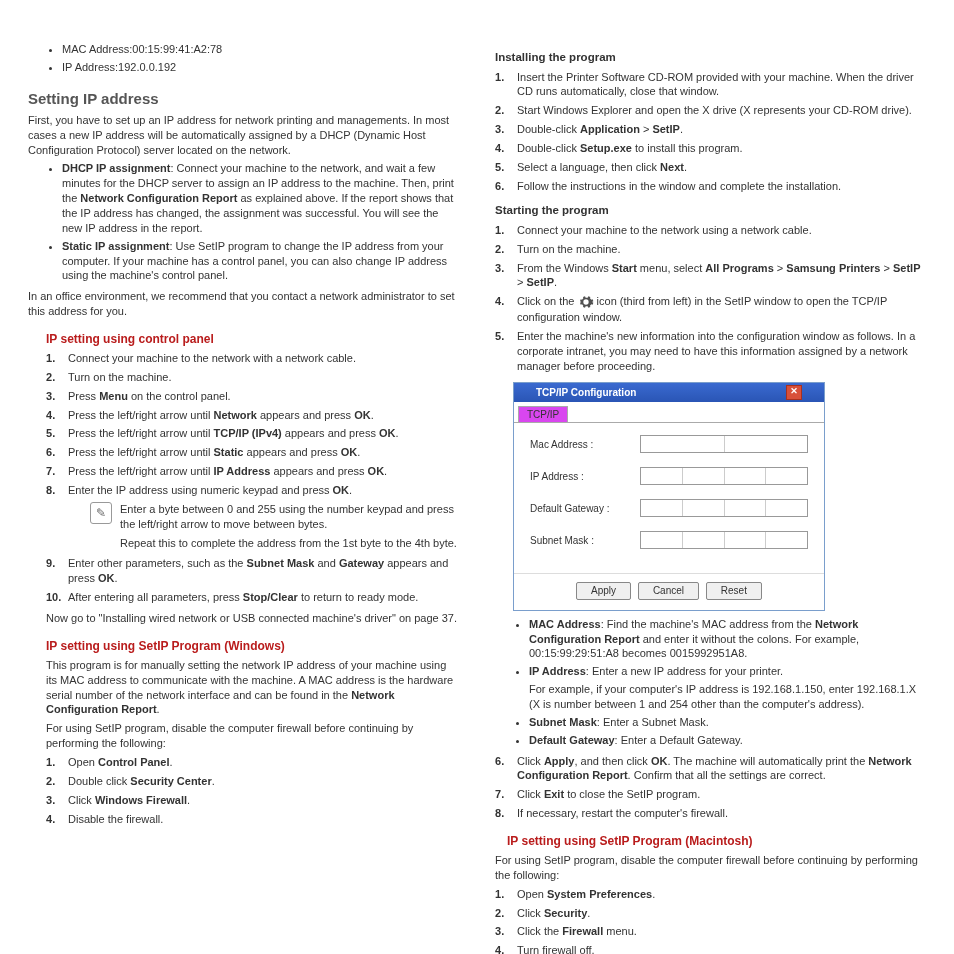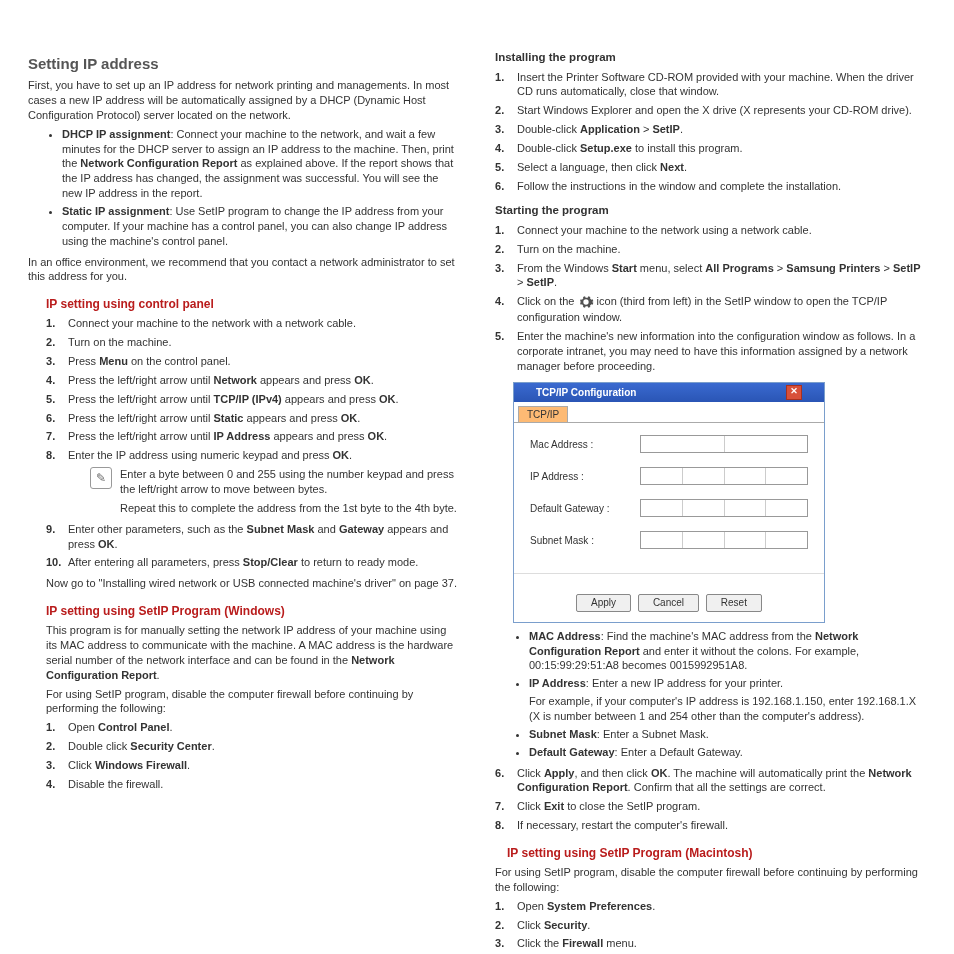--- a/index.html
+++ b/index.html
@@ -106,48 +106,52 @@
     background:#d8503a; color:#fff; width:14px; height:13px;
     border:1px solid #a83020; text-align:center; line-height:11px;
     font-size:9px; font-weight:bold;
   }
   .dialog .tabstrip {
     border-bottom:1px solid #aaa;
     padding: 4px 4px 0 4px;
   }
   .dialog .tab {
     display:inline-block; border:1px solid #aaa; border-bottom:none;
-    padding: 1px 8px; background:#fdba74; font-size:10px;
+    padding: 1px 8px; background:#d946ef; font-size:10px;
   }
   .dialog .dbody {
     padding: 12px 16px 10px 16px;
   }
   .drow {
     display:flex; align-items:center; margin-bottom:14px;
   }
   .drow label { width:110px; color:#333; }
   .dfield { flex:1; border:1px solid #999; height:16px; display:flex; }
   .dfield.split span { flex:1; border-right:1px solid #ccc; }
   .dfield.split span:last-child { border-right:none; }
-  .dbtns { text-align:center; padding: 20px 0 10px 0; border-top:1px solid #ddd; }
+  .dbtns { text-align:center; padding: 8px 0 10px 0; border-top:1px solid #ddd; }
   .dbtn {
     display:inline-block; border:1px solid #888; background:#f0f0f0;
     padding:1px 14px; margin:0 2px; font-size:10px; border-radius:2px;
   }
   .inline-icon {
     display:inline-block; width:16px; height:16px; vertical-align:middle;
   }
   .inline-icon svg { width:16px; height:16px; }
 </style>
 </head>
 <body>
 
 <div class="columns">
 
 <div class="col">
+  <ul class="bullets">
+    <li>MAC Address:00:15:99:41:A2:78</li>
+    <li>IP Address:192.0.0.192</li>
+  </ul>
 
   <h2>Setting IP address</h2>
   <p>First, you have to set up an IP address for network printing and managements. In most cases a new IP address will be automatically assigned by a DHCP (Dynamic Host Configuration Protocol) server located on the network.</p>
 
   <ul class="bullets">
     <li><b>DHCP IP assignment</b><span>: Connect your machine to the network, and wait a few minutes for the DHCP server to assign an IP address to the machine. Then, print the </span><b>Network Configuration Report</b><span> as explained above. If the report shows that the IP address has changed, the assignment was successful. You will see the new IP address in the report.</span></li>
     <li><b>Static IP assignment</b><span>: Use SetIP program to change the IP address from your computer. If your machine has a control panel, you can also change IP address using the machine's control panel.</span></li>
   </ul>
 
   <p>In an office environment, we recommend that you contact a network administrator to set this address for you.</p>

